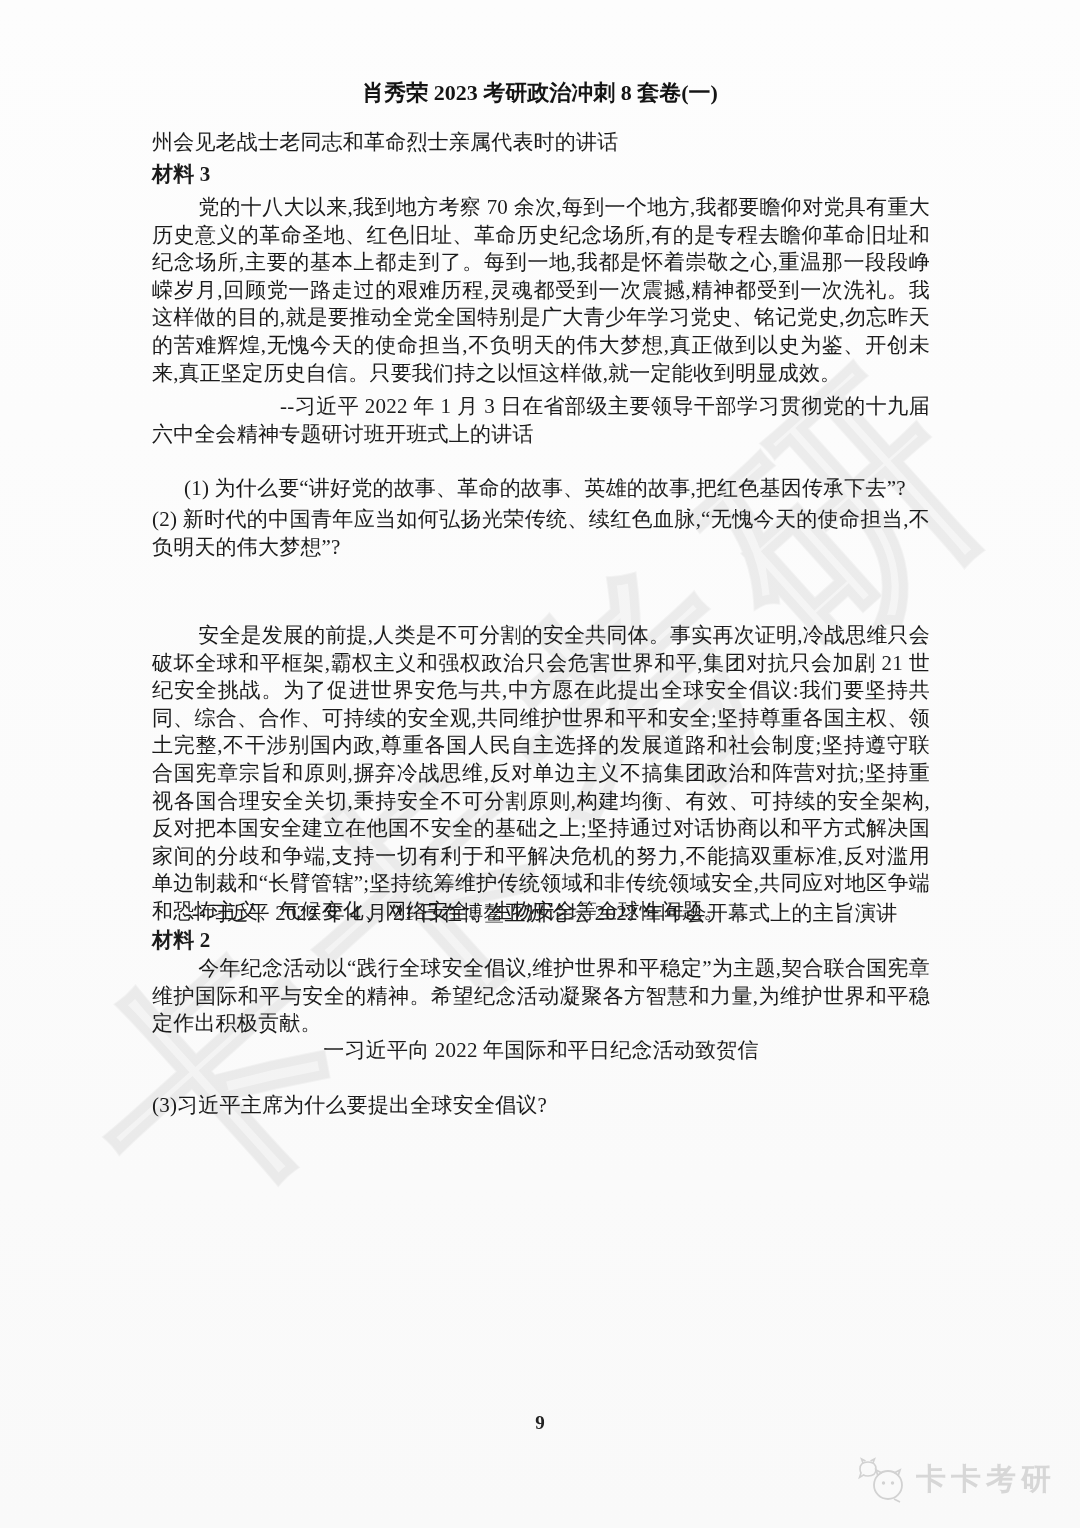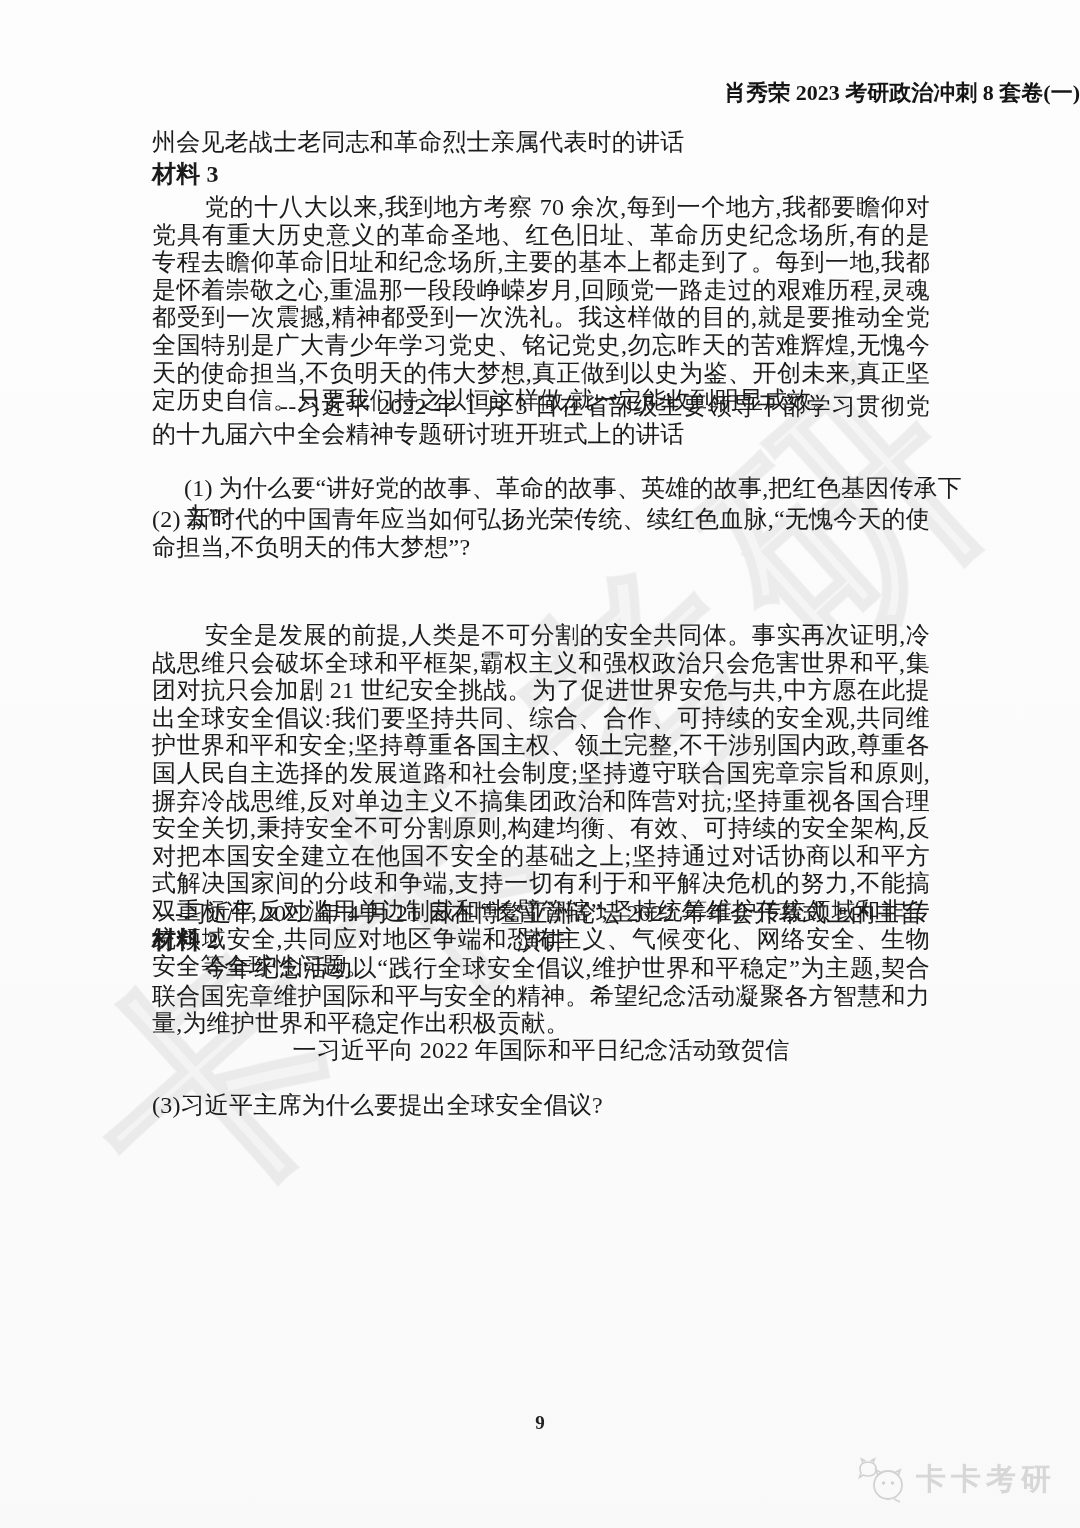--- a/index.html
+++ b/index.html
@@ -27,30 +27,30 @@
     letter-spacing: 30px;
     color: rgba(125,125,125,0.055);
     -webkit-text-stroke: 2px rgba(125,125,125,0.07);
     white-space: nowrap;
     pointer-events: none;
     user-select: none;
   }
   .doc-title {
     position: absolute; top: 78px; left: 0;
     width: 100%;
-    text-align: right;
+    text-align: center;
     font-size: 22px;
     font-weight: 700;
     color: #141414;
   }
   .t {
     position: absolute;
     left: 152px;
     width: 778px;
-    font-size: 24px;
+    font-size: 21px;
     line-height: 27.6px;
     text-align: justify;
     letter-spacing: 0.2px;
   }
   .bold { font-weight: 700; }
   .ind { text-indent: 2.2em; }
   .attr-indent { text-indent: 128px; }
   .right { text-align: center; }
   .pageno {
     position: absolute; top: 1412px; left: 0;

